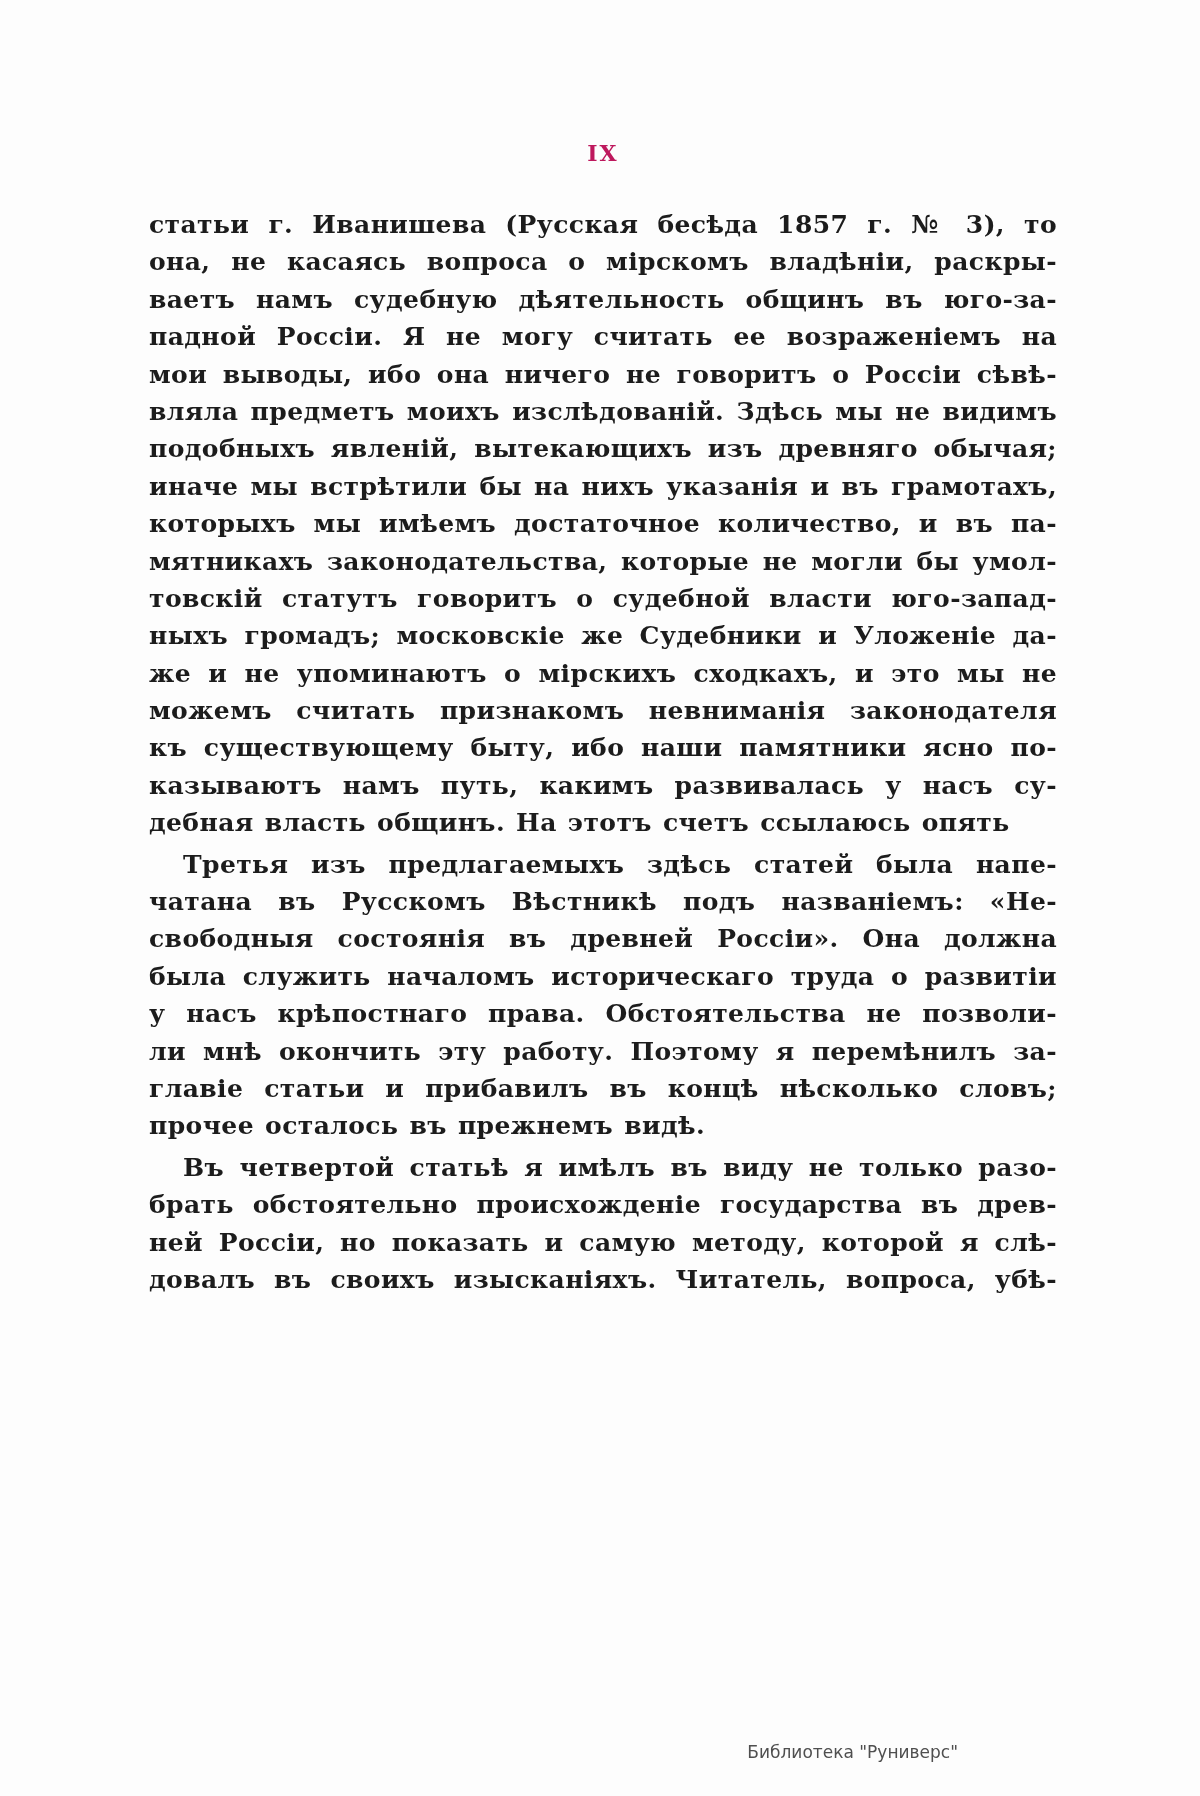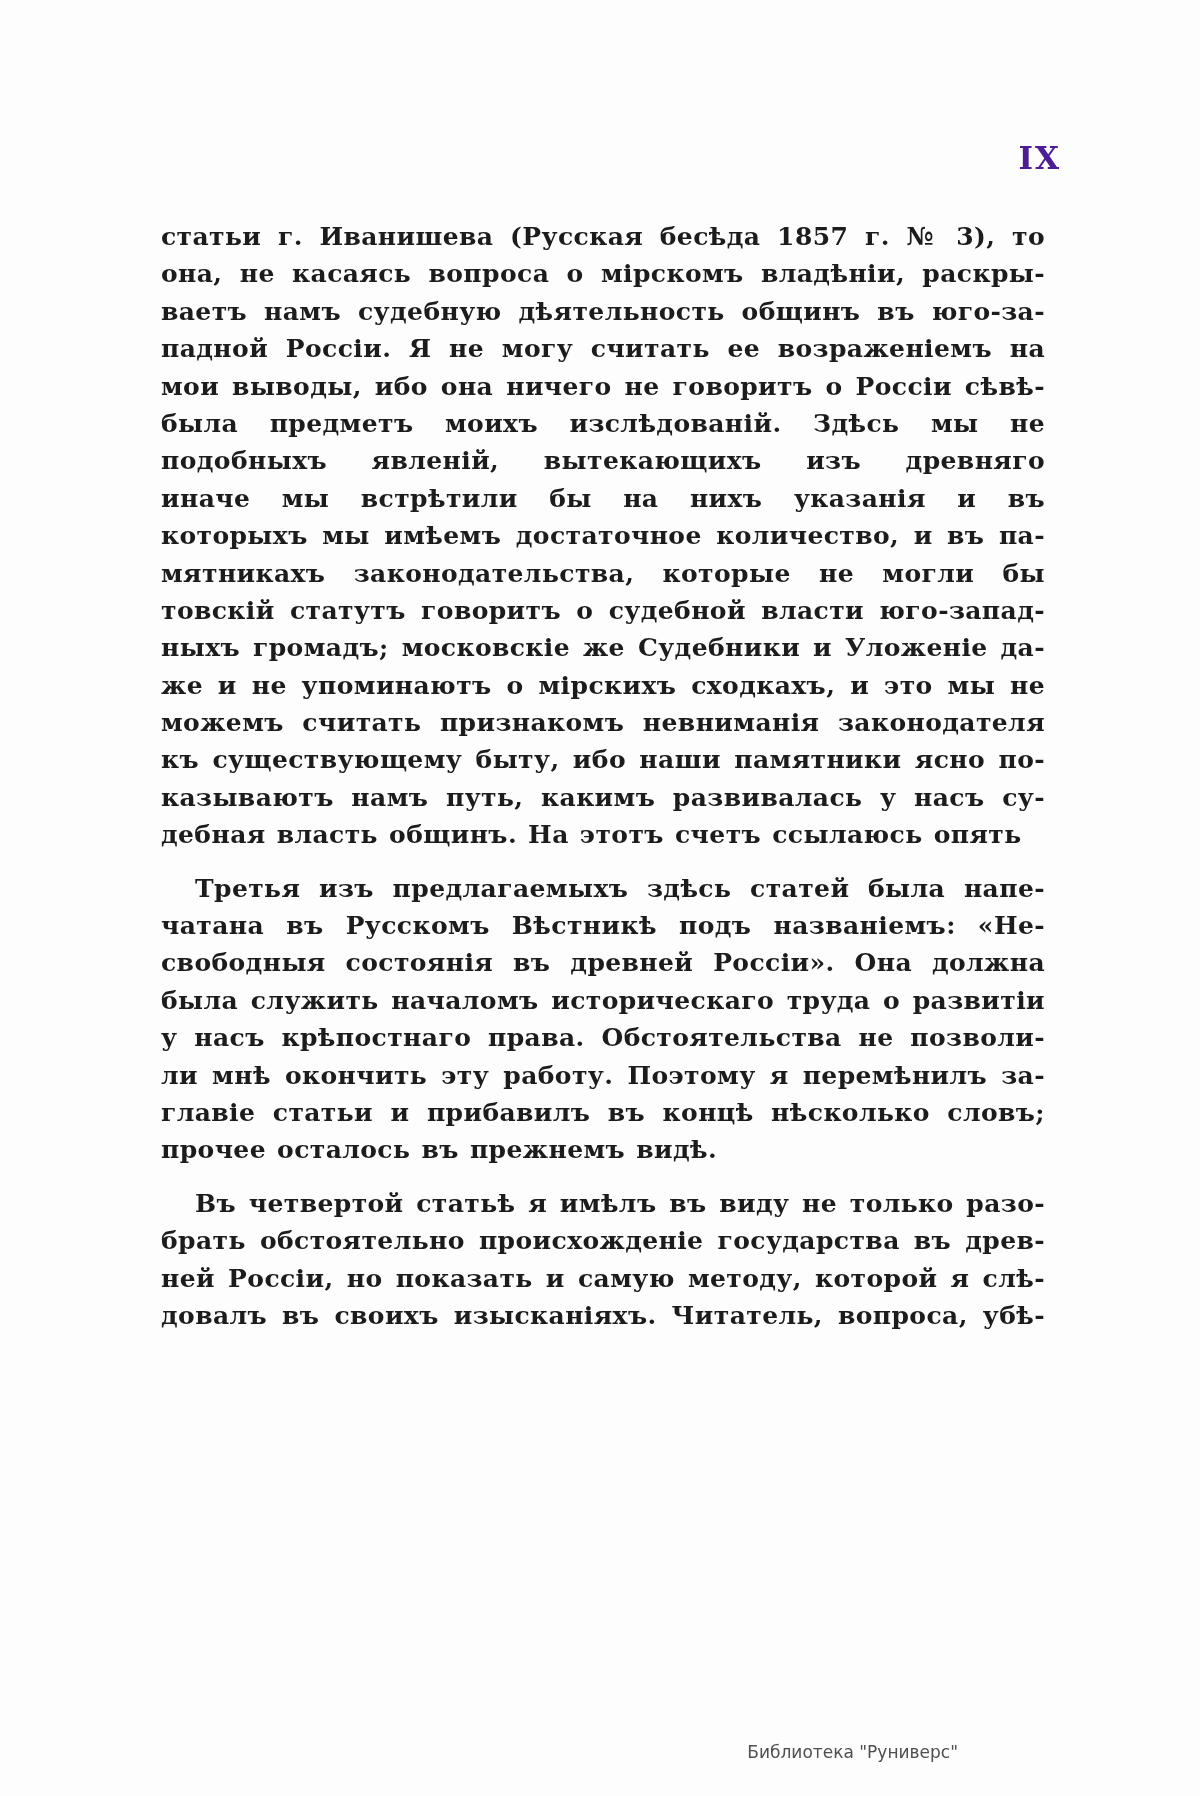--- a/index.html
+++ b/index.html
@@ -14,34 +14,34 @@
     background: #fdfdfd;
     overflow: hidden;
     font-family: "DejaVu Serif", serif;
     color: #1c1c1c;
   }
   .page-number {
     position: absolute;
     top: 140px;
     left: 145px;
     width: 916px;
-    text-align: right;
-    font-size: 31px;
+    text-align: center;
+    font-size: 22px;
     font-weight: bold;
     letter-spacing: 2px;
-    color: #4c1d95;
+    color: #be185d;
   }
   .text-block {
     position: absolute;
     top: 202px;
     left: 145px;
     width: 916px;
   }
   .para {
-    margin: 16px;
+    margin: 4px;
   }
   .line {
     font-size: 25px;
     font-weight: bold;
     line-height: 37.4px;
     height: 37.4px;
     overflow: hidden;
     text-align: justify;
     text-align-last: justify;
     letter-spacing: 0.4px;
@@ -71,21 +71,21 @@
 <div class="scan-page">
   <div class="page-number">IX</div>
 
   <div class="text-block">
       <div class="para">
         <div class="line">статьи г. Иванишева (Русская бесѣда 1857 г. № 3), то</div>
         <div class="line">она, не касаясь вопроса о мірскомъ владѣніи, раскры-</div>
         <div class="line">ваетъ намъ судебную дѣятельность общинъ въ юго-за-</div>
         <div class="line">падной Россіи. Я не могу считать ее возраженіемъ на</div>
         <div class="line">мои выводы, ибо она ничего не говоритъ о Россіи сѣвѣ-</div>
-        <div class="line">была предметъ моихъ изслѣдованій. Здѣсь мы не видимъ</div>
+        <div class="line">вляла предметъ моихъ изслѣдованій. Здѣсь мы не видимъ</div>
         <div class="line">подобныхъ явленій, вытекающихъ изъ древняго обычая;</div>
         <div class="line">иначе мы встрѣтили бы на нихъ указанія и въ грамотахъ,</div>
         <div class="line">которыхъ мы имѣемъ достаточное количество, и въ па-</div>
         <div class="line">мятникахъ законодательства, которые не могли бы умол-</div>
         <div class="line">товскій статутъ говоритъ о судебной власти юго-запад-</div>
         <div class="line">ныхъ громадъ; московскіе же Судебники и Уложеніе да-</div>
         <div class="line">же и не упоминаютъ о мірскихъ сходкахъ, и это мы не</div>
         <div class="line">можемъ считать признакомъ невниманія законодателя</div>
         <div class="line">къ существующему быту, ибо наши памятники ясно по-</div>
         <div class="line">казываютъ намъ путь, какимъ развивалась у насъ су-</div>

